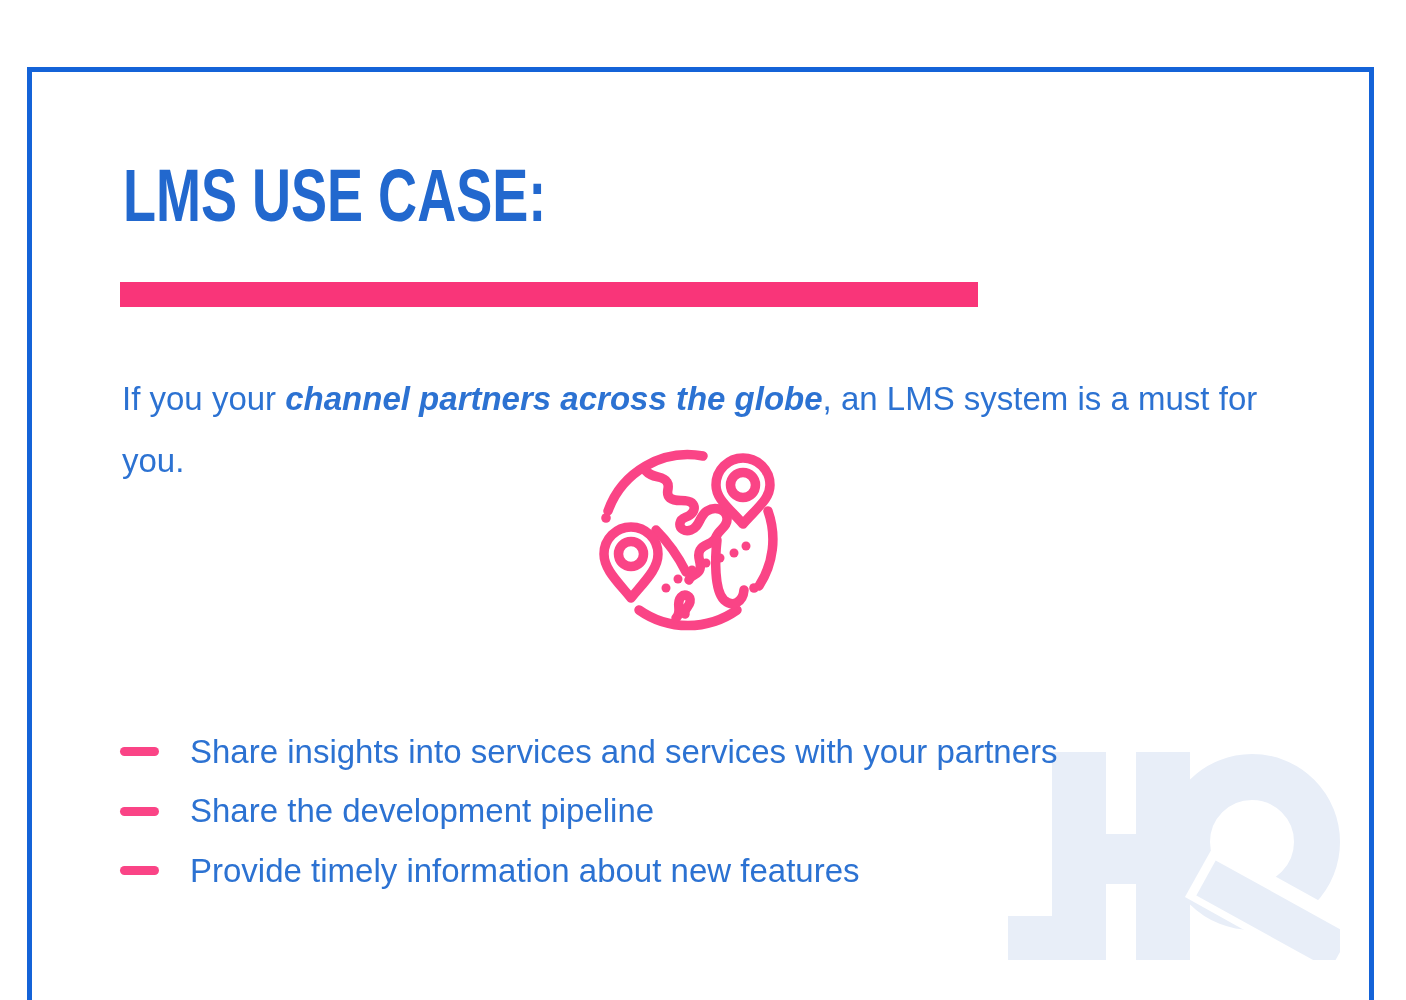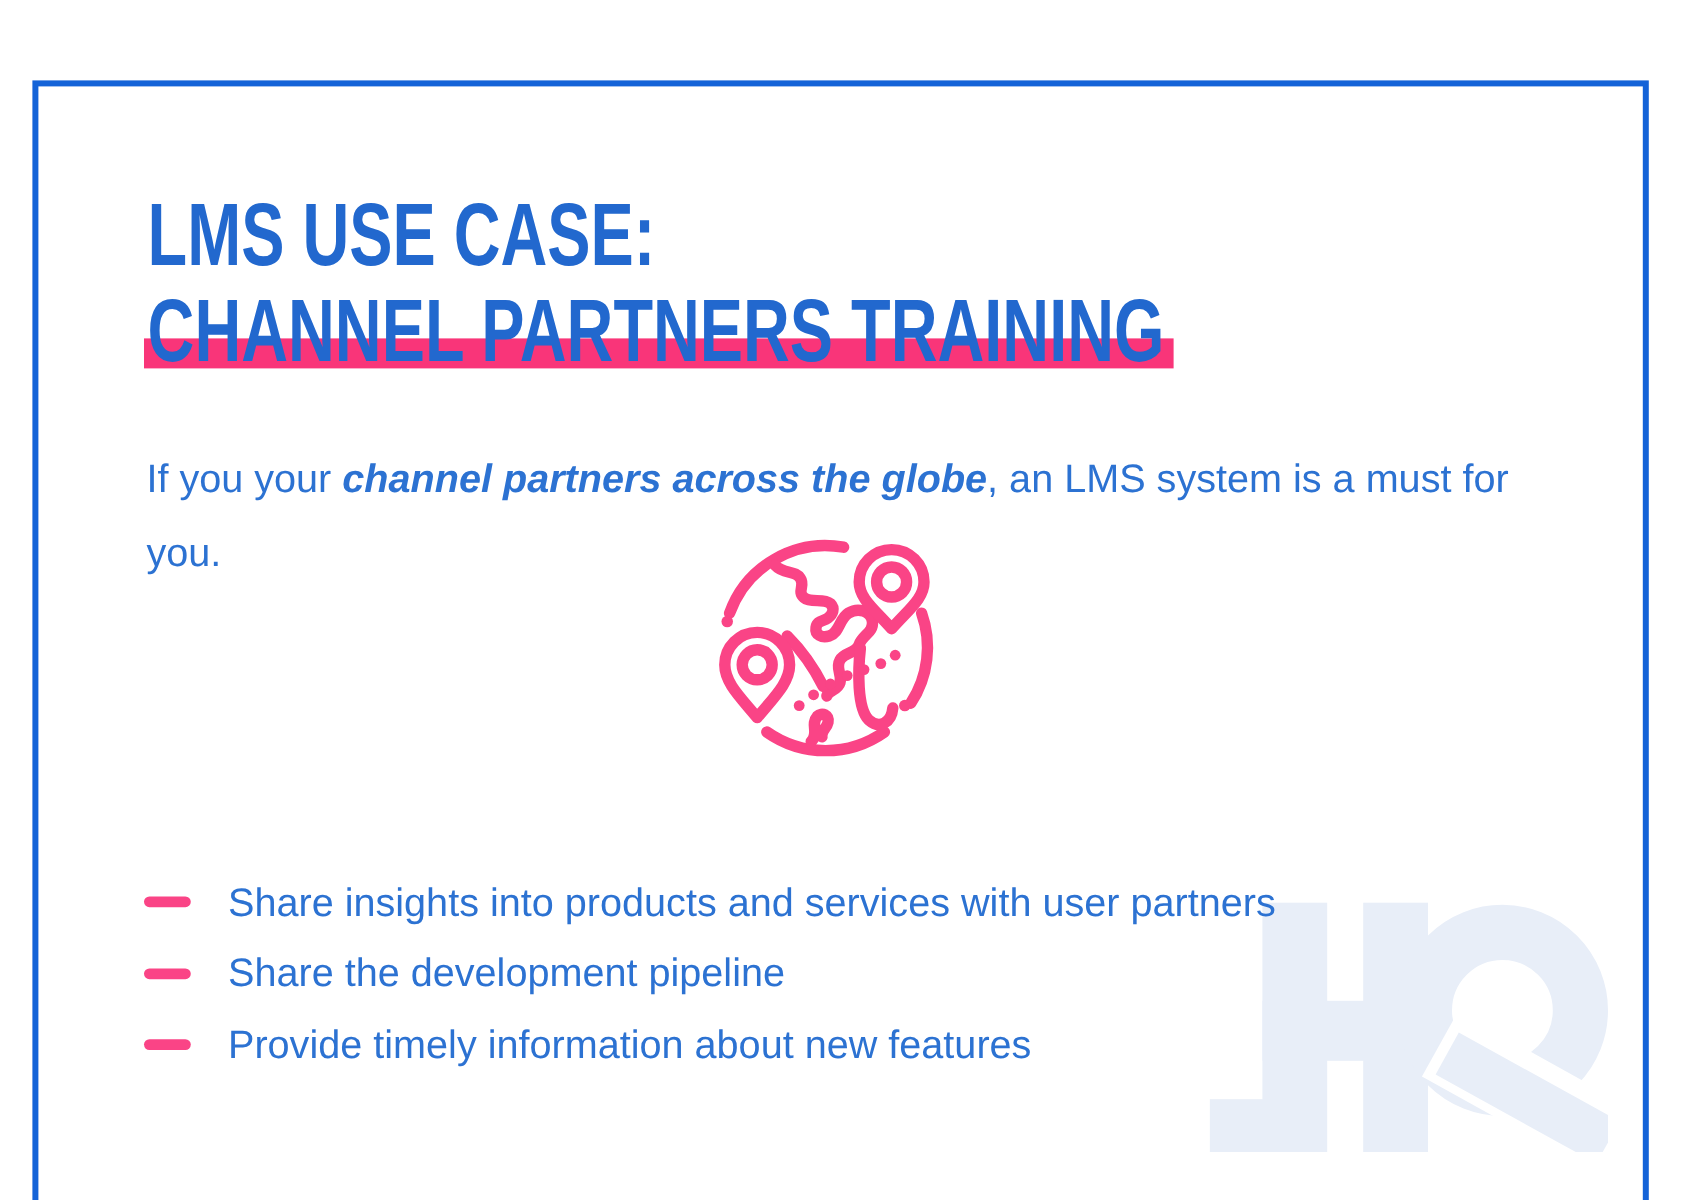--- a/index.html
+++ b/index.html
@@ -104,23 +104,20 @@
     <line x1="192" y1="118" x2="336" y2="198" stroke="#FFFFFF" stroke-width="62"></line>
     <line x1="198" y1="126" x2="332" y2="200" stroke="#E8EEF8" stroke-width="40"></line>
   </svg>
 
   <div class="frame"></div>
 
   <div class="title-highlight"></div>
   <h1 class="title-line title-line1">
     <span>LMS USE CASE:</span>
   </h1>
-  <h1 class="title-line title-line2">
-    <span>CHANNEL PARTNERS TRAINING</span>
-  </h1>
 
   <p class="intro"><span>If you your </span><b>channel partners across the globe</b><span>, an LMS system is a must for you.</span></p>
 
   <svg class="globe" viewBox="0 0 186 186" aria-hidden="true">
     <g fill="none" stroke="#FA4486" stroke-width="9.5" stroke-linecap="round" stroke-linejoin="round">
 
       <path d="M 12,63 A 85,85 0 0 1 107,8"></path>
       <path d="M 172,63 A 85,85 0 0 1 163,138"></path>
       <path d="M 141,162 A 85,85 0 0 1 43,162"></path>
 
@@ -153,21 +150,21 @@
     <g>
       <path d="M 35,150 C 21,133 8,121 8,106 A 27,27 0 1 1 62,106 C 62,121 49,133 35,150 Z" fill="#FFFFFF" stroke="#FA4486" stroke-width="9.5" stroke-linejoin="round"></path>
       <circle cx="35" cy="106" r="12.5" fill="#FFFFFF" stroke="#FA4486" stroke-width="9.5"></circle>
     </g>
   </svg>
 
 
   <ul class="bullet-list">
     <li>
       <span class="dash"></span>
-      <span>Share insights into products and services with user partners</span>
+      <span>Share insights into services and services with your partners</span>
     </li>
     <li>
       <span class="dash"></span>
       <span>Share the development pipeline</span>
     </li>
     <li>
       <span class="dash"></span>
       <span>Provide timely information about new features</span>
     </li>
   </ul>

